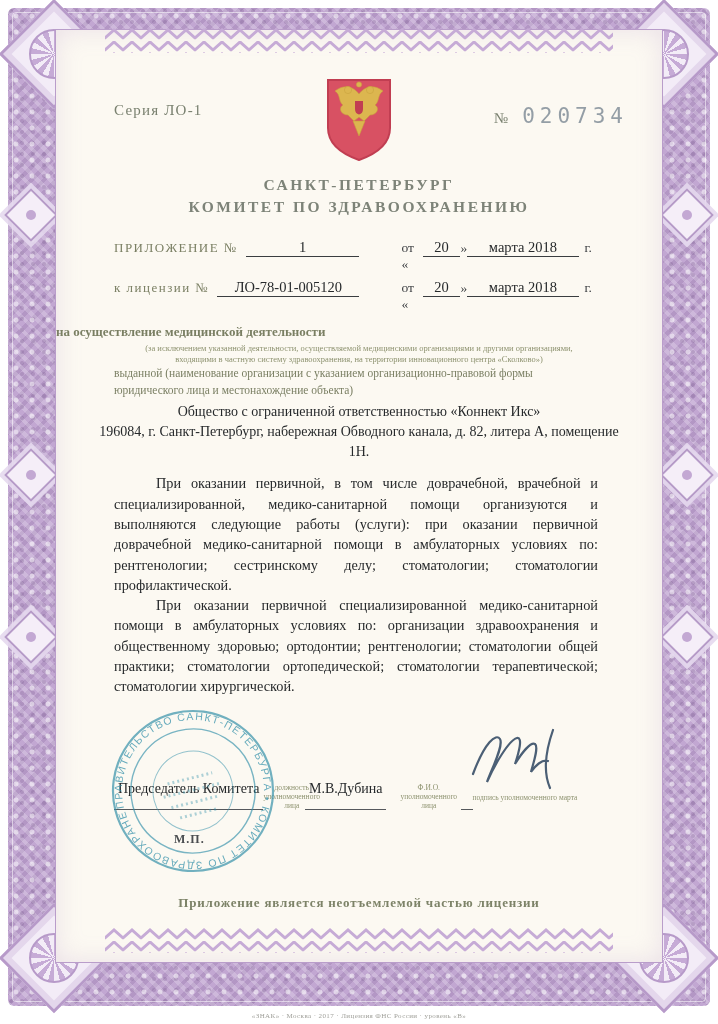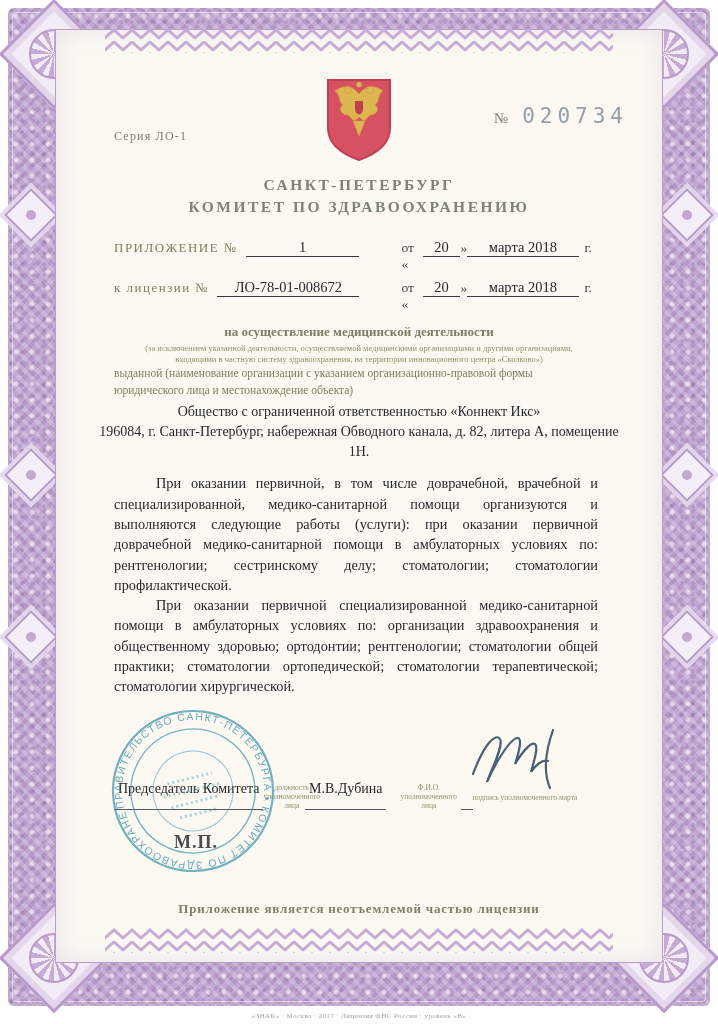--- a/index.html
+++ b/index.html
@@ -37,61 +37,61 @@
   .m-l1{left:6px;top:190px}.m-l2{left:6px;top:450px}.m-l3{left:6px;top:612px}
   .m-r1{right:6px;top:190px}.m-r2{right:6px;top:450px}.m-r3{right:6px;top:612px}
 
   .zigzag{position:absolute;left:105px;}
   .zz-top{top:28px;}
   .zz-bottom{top:928px;}
 
   
   .top-row{position:relative;height:96px;margin-top:40px;padding:0 34px 0 58px;
            display:flex;justify-content:space-between;align-items:flex-start;}
-  .series{color:#79806f;font-size:12px;letter-spacing:1.2px;margin-top:59px;}
+  .series{color:#79806f;font-size:15px;letter-spacing:1.2px;margin-top:32px;}
   .crest{position:absolute;left:50%;top:6px;transform:translateX(-50%);}
   .docnum{margin-top:34px;display:flex;align-items:baseline;gap:14px;}
   .docnum .sign{color:#79806f;font-size:15px;}
   .docnum .num{font-family:"DejaVu Sans Mono",monospace;font-size:21px;letter-spacing:5px;color:#949ea6;}
 
   .header-lines{text-align:center;color:#7d8378;font-weight:bold;font-size:15.5px;
                 letter-spacing:2.5px;line-height:1.45;margin-top:8px;}
 
   .fieldrow{display:flex;align-items:baseline;margin:0 70px 7px 58px;}
   .fieldrow .lbl{color:#7a7f63;font-weight:normal;letter-spacing:1.5px;font-size:13px;white-space:nowrap;}
   .lg{display:flex;align-items:baseline;width:296px;}
   .lg .fill{flex:1;margin-left:8px;border-bottom:1.4px solid #3a3d40;text-align:center;font-size:14.5px;}
   .rg{display:flex;align-items:baseline;margin-left:42px;}
   .rg .pre,.rg .q,.rg .suf{font-size:13.5px;color:#3a3d40;}
   .rg .fill{border-bottom:1.4px solid #3a3d40;text-align:center;font-size:14.5px;}
   .rg .day{width:40px;}
   .rg .my{width:118px;}
   .rg .suf{margin-left:6px;}
   .rows{margin-top:20px;}
 
-  .activity-title{text-align:center;color:#7a7f63;font-weight:bold;font-size:13px;margin-top:12px;}
+  .activity-title{color:#7a7f63;font-weight:bold;font-size:13px;margin-top:12px;}
   .activity-note{text-align:center;color:#8d926f;font-size:8.5px;width:440px;margin:3px auto 0;line-height:1.28;}
   .issued{color:#7a7f63;font-size:11.5px;width:430px;margin:0 0 0 58px;line-height:1.5;}
 
   .org-name{text-align:center;font-size:14px;margin-top:5px;}
   .org-address{text-align:center;font-size:14px;width:520px;margin:2px auto 0;line-height:1.4;}
 
   .body-par{margin:0 64px 0 58px;text-align:justify;text-indent:42px;font-size:14.3px;line-height:1.42;}
   .body-par.first{margin-top:12px;}
 
   .sig-row{display:flex;align-items:flex-end;margin:84px 70px 0 58px;position:relative;}
   .sig-col{display:flex;flex-direction:row;}
   .sig-col .line{border-bottom:1px solid #55585c;text-align:center;padding:0 4px 2px;font-size:14px;white-space:nowrap;}
   .sig-col .cap{font-size:7.5px;color:#8d926f;text-align:center;margin-top:2px;}
   .col-pos{width:175px;}
   .col-name{width:140px;margin-left:16px;gap:14px;}
   .col-sig{width:131px;margin-left:16px;position:relative;}
   .sig-draw{position:absolute;left:4px;bottom:14px;}
 
-  .mp{margin:22px 0 0 118px;font-size:18px;letter-spacing:1px;color:#4a4d50;font-weight:bold;}
+  .mp{margin:22px 0 0 118px;font-size:12px;letter-spacing:1px;color:#4a4d50;font-weight:bold;}
 
   .stamp{position:absolute;left:52px;top:676px;transform:rotate(-14deg);opacity:.85;pointer-events:none;}
 
   .footer-note{text-align:center;color:#7d8368;font-weight:bold;font-size:13px;letter-spacing:.8px;margin-top:48px;}
 
   .fine-print{position:absolute;left:0;right:0;bottom:4px;text-align:center;font-size:7px;color:#a0a09a;letter-spacing:.4px;}
 </style>
 </head>
 <body>
 
@@ -149,21 +149,21 @@
           <span class="fill day">20</span>
           <span class="q">»</span>
           <span class="fill my">марта 2018</span>
           <span class="suf">г.</span>
         </span>
       </div>
 
       <div class="fieldrow">
         <span class="lg">
           <span class="lbl">к лицензии №</span>
-          <span class="fill">ЛО-78-01-008672</span>
+          <span class="fill">ЛО-78-01-005120</span>
         </span>
         <span class="rg">
           <span class="pre">от «</span>
           <span class="fill day">20</span>
           <span class="q">»</span>
           <span class="fill my">марта 2018</span>
           <span class="suf">г.</span>
         </span>
       </div>
     </div>

